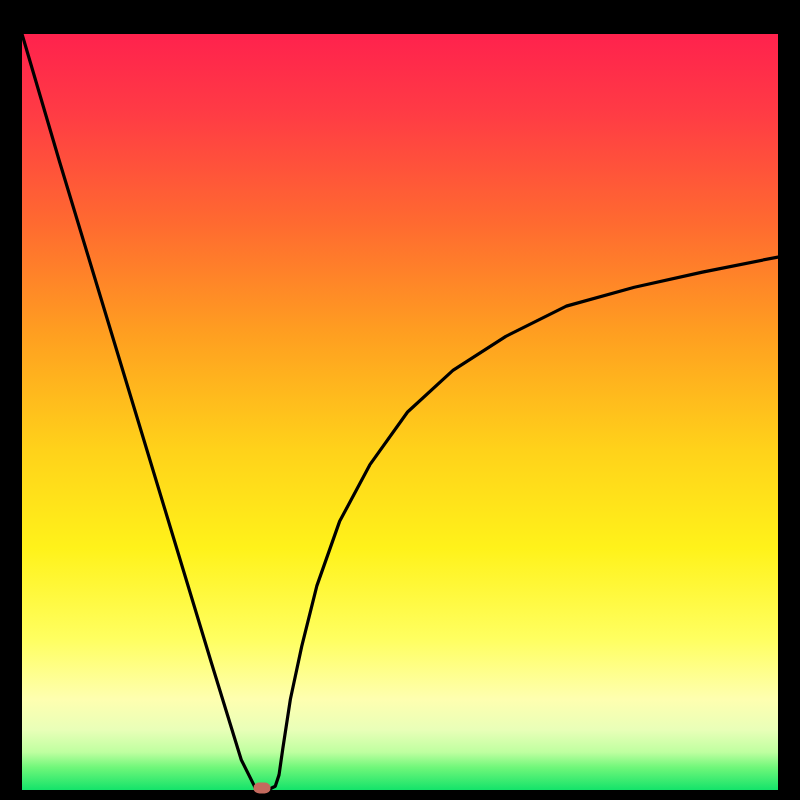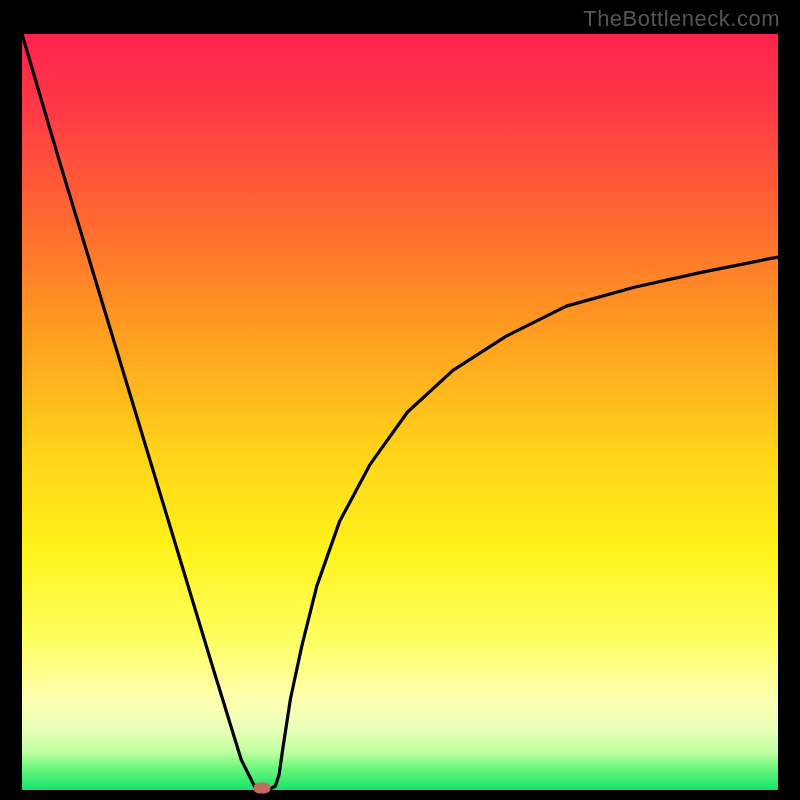--- a/index.html
+++ b/index.html
@@ -64,20 +64,19 @@
     top: 0;
     width: 756px;
     height: 756px;
     z-index: 2;
   }
 </style>
 </head>
 <body>
 
 <div class="frame">
-  <div class="watermark">TheBottleneck.com</div>
   <div class="plot">
     <svg class="curve" viewBox="0 0 756 756" preserveAspectRatio="none">
       <path id="curve-path" d="M0.00 0.00 L37.80 128.52 L75.60 253.26 L113.40 378.00 L151.20 502.74 L189.00 627.48 L219.24 725.76 L234.36 756.00 L245.70 756.00 L253.26 752.22 L257.04 740.88 L260.82 714.42 L268.38 665.28 L279.72 612.36 L294.84 551.88 L317.52 487.62 L347.76 430.92 L385.56 378.00 L430.92 336.42 L483.84 302.40 L544.32 272.16 L612.36 253.26 L680.40 238.14 L756.00 223.02" fill="none" stroke="#000" stroke-width="3.2" stroke-linejoin="round" stroke-linecap="round"></path>
     </svg>
     <div id="marker" class="marker" style="left: 240.408px; top: 753.732px;"></div>
   </div>
 </div>
 
 </body></html>

